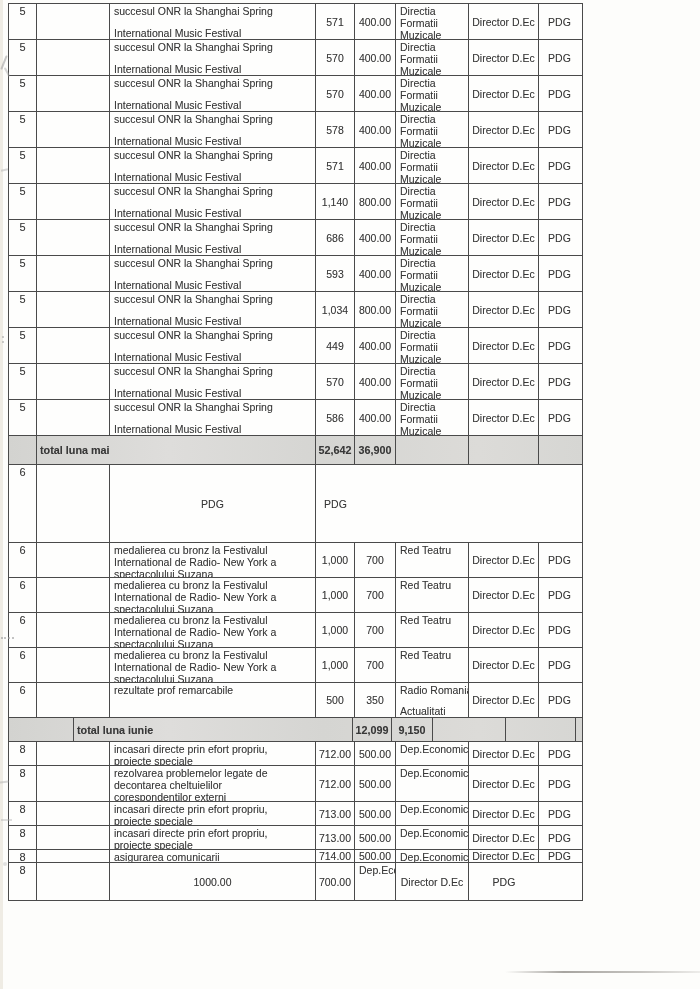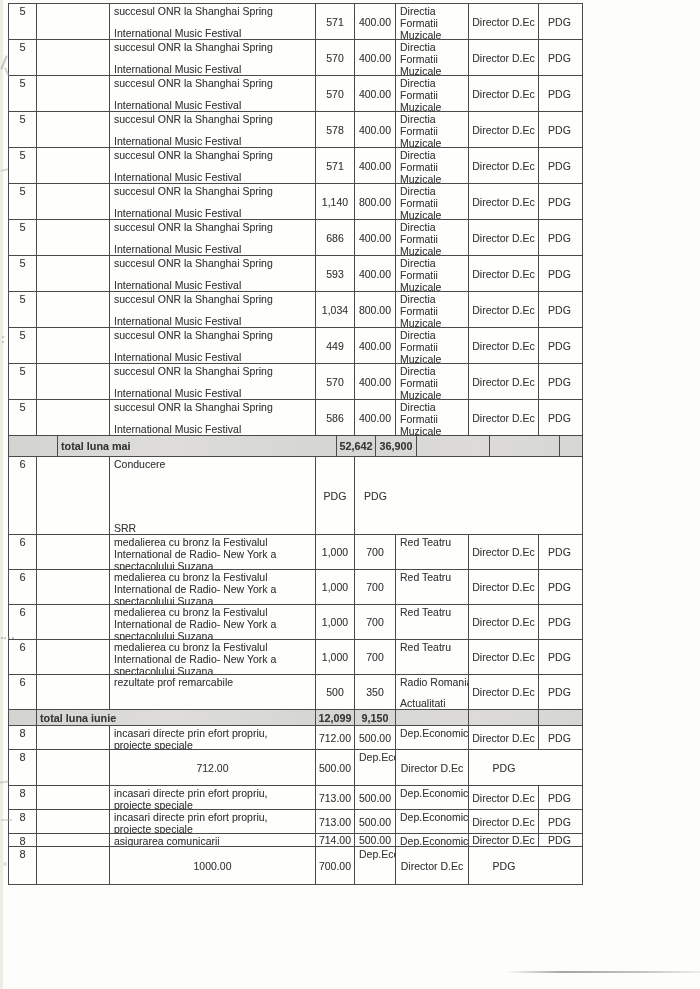--- a/index.html
+++ b/index.html
@@ -271,37 +271,32 @@
       <div class="c val">586</div>
       <div class="c val">400.00</div>
       <div class="c dept">
         <div class="line">Directia</div>
         <div class="line">Formatii</div>
         <div class="line">Muzicale</div>
       </div>
       <div class="c dir">Director D.Ec</div>
       <div class="c app">PDG</div>
     </div>
-    <div class="row total" style="height: 21px; padding-left: 21px;">
+    <div class="row total" style="height: 29px;">
       <div class="c num"></div>
       <div class="c tlabel">total luna mai</div>
       <div class="c val">52,642</div>
       <div class="c val">36,900</div>
       <div class="c"></div>
       <div class="c"></div>
       <div class="c"></div>
     </div>
     <div class="row" style="height: 78px;">
       <div class="c num">6</div>
       <div class="c lbl"></div>
-      <div class="c dept">
-        <div class="line">Conducere</div>
-        <div class="spacer"></div>
-        <div class="line">SRR</div>
-      </div>
       <div class="c dir">PDG</div>
       <div class="c app">PDG</div>
     </div>
     <div class="row" style="height: 35px;">
       <div class="c num">6</div>
       <div class="c lbl"></div>
       <div class="c desc">
         <div class="line">medalierea cu bronz la Festivalul</div>
         <div class="line">International de Radio- New York a</div>
         <div class="line">spectacolului Suzana</div>
@@ -371,21 +366,21 @@
       <div class="c val">500</div>
       <div class="c val">350</div>
       <div class="c dept">
         <div class="line">Radio Romania</div>
         <div class="spacer"></div>
         <div class="line">Actualitati</div>
       </div>
       <div class="c dir">Director D.Ec</div>
       <div class="c app">PDG</div>
     </div>
-    <div class="row total" style="height: 16px;">
+    <div class="row total" style="height: 24px; padding-left: 37px;">
       <div class="c num"></div>
       <div class="c tlabel">total luna iunie</div>
       <div class="c val">12,099</div>
       <div class="c val">9,150</div>
       <div class="c"></div>
       <div class="c"></div>
       <div class="c"></div>
     </div>
     <div class="row" style="height: 24px;">
       <div class="c num">8</div>
@@ -398,20 +393,25 @@
       <div class="c val">500.00</div>
       <div class="c dept">
         <div class="line">Dep.Economic</div>
       </div>
       <div class="c dir">Director D.Ec</div>
       <div class="c app">PDG</div>
     </div>
     <div class="row" style="height: 36px;">
       <div class="c num">8</div>
       <div class="c lbl"></div>
+      <div class="c desc">
+        <div class="line">rezolvarea problemelor legate de</div>
+        <div class="line">decontarea cheltuielilor</div>
+        <div class="line">corespondentilor externi</div>
+      </div>
       <div class="c val">712.00</div>
       <div class="c val">500.00</div>
       <div class="c dept">
         <div class="line">Dep.Economic</div>
       </div>
       <div class="c dir">Director D.Ec</div>
       <div class="c app">PDG</div>
     </div>
     <div class="row" style="height: 24px;">
       <div class="c num">8</div>

